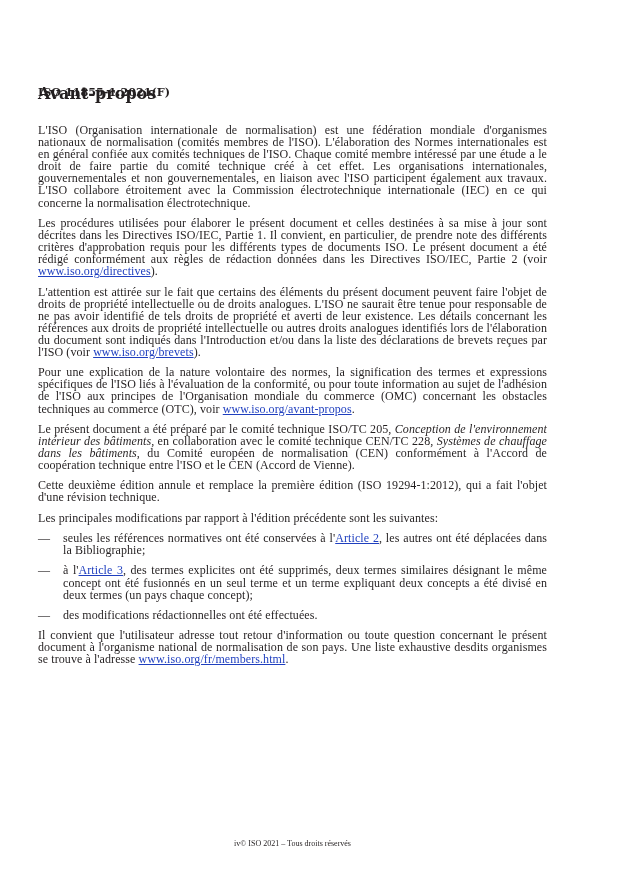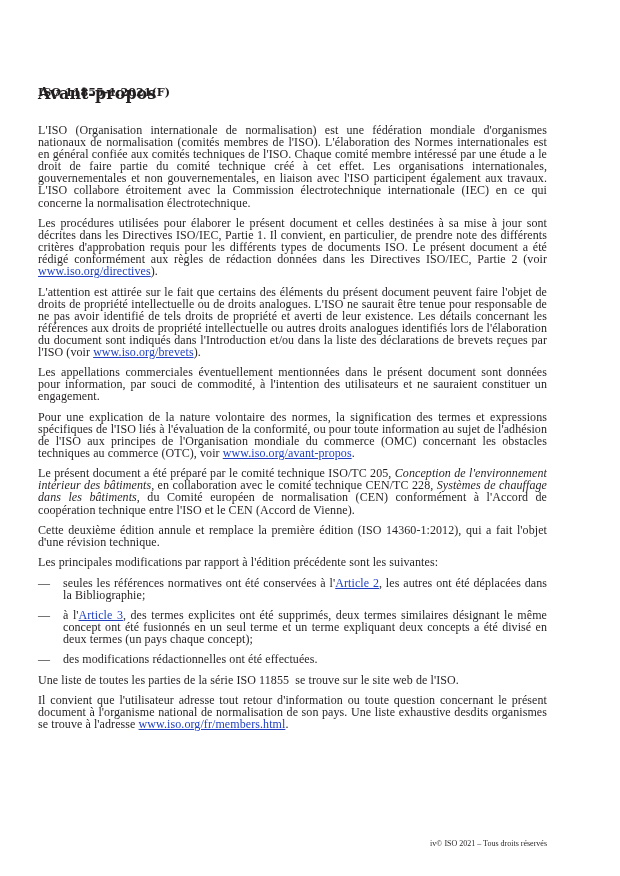--- a/index.html
+++ b/index.html
@@ -68,61 +68,59 @@
       top: 0;
     }
     .footer {
       position: absolute;
       left: 38px;
       top: 839px;
       width: 509px;
       font-size: 8px;
       font-family: "Liberation Serif", "DejaVu Serif", serif;
       display: flex;
-      justify-content: flex-end;
+      justify-content: center;
     }
     em { font-style: italic; }
   </style>
 </head>
 <body>
 
 <div class="doc-header">ISO 11855-1:2021(F)</div>
 
 <h1 class="page-title">Avant-propos</h1>
 
 <div class="content">
   <p>L'ISO (Organisation internationale de normalisation) est une fédération mondiale d'organismes nationaux de normalisation (comités membres de l'ISO). L'élaboration des Normes internationales est en général confiée aux comités techniques de l'ISO. Chaque comité membre intéressé par une étude a le droit de faire partie du comité technique créé à cet effet. Les organisations internationales, gouvernementales et non gouvernementales, en liaison avec l'ISO participent également aux travaux. L'ISO collabore étroitement avec la Commission électrotechnique internationale (IEC) en ce qui concerne la normalisation électrotechnique.</p>
 
   <p><span>Les procédures utilisées pour élaborer le présent document et celles destinées à sa mise à jour sont décrites dans les Directives ISO/IEC, Partie 1. Il convient, en particulier, de prendre note des différents critères d'approbation requis pour les différents types de documents ISO. Le présent document a été rédigé conformément aux règles de rédaction données dans les Directives ISO/IEC, Partie 2 (voir </span><a href="#">www.iso.org/directives</a><span>).</span></p>
 
   <p><span>L'attention est attirée sur le fait que certains des éléments du présent document peuvent faire l'objet de droits de propriété intellectuelle ou de droits analogues. L'ISO ne saurait être tenue pour responsable de ne pas avoir identifié de tels droits de propriété et averti de leur existence. Les détails concernant les références aux droits de propriété intellectuelle ou autres droits analogues identifiés lors de l'élaboration du document sont indiqués dans l'Introduction et/ou dans la liste des déclarations de brevets reçues par l'ISO (voir </span><a href="#">www.iso.org/brevets</a><span>).</span></p>
 
-  <p>Les appellations commerciales éventuellement mentionnées dans le présent document sont données pour information, par souci de commodité, à l'intention des utilisateurs et ne sauraient constituer un engagement.</p>
 
   <p><span>Pour une explication de la nature volontaire des normes, la signification des termes et expressions spécifiques de l'ISO liés à l'évaluation de la conformité, ou pour toute information au sujet de l'adhésion de l'ISO aux principes de l'Organisation mondiale du commerce (OMC) concernant les obstacles techniques au commerce (OTC), voir </span><a href="#">www.iso.org/avant-propos</a><span>.</span></p>
 
   <p><span>Le présent document a été préparé par le comité technique ISO/TC 205, </span><em>Conception de l'environnement intérieur des bâtiments</em><span>, en collaboration avec le comité technique CEN/TC 228, </span><em>Systèmes de chauffage dans les bâtiments</em><span>, du Comité européen de normalisation (CEN) conformément à l'Accord de coopération technique entre l'ISO et le CEN (Accord de Vienne).</span></p>
 
-  <p>Cette deuxième édition annule et remplace la première édition (ISO 14360-1:2012), qui a fait l'objet d'une révision technique.</p>
+  <p>Cette deuxième édition annule et remplace la première édition (ISO 19294-1:2012), qui a fait l'objet d'une révision technique.</p>
 
   <p>Les principales modifications par rapport à l'édition précédente sont les suivantes:</p>
 
   <ul class="list">
     <li>
       <span class="dash">—</span><span>seules les références normatives ont été conservées à l'</span><a href="#">Article 2</a><span>, les autres ont été déplacées dans la Bibliographie;</span>
     </li>
     <li>
       <span class="dash">—</span><span>à l'</span><a href="#">Article 3</a><span>, des termes explicites ont été supprimés, deux termes similaires désignant le même concept ont été fusionnés en un seul terme et un terme expliquant deux concepts a été divisé en deux termes (un pays chaque concept);</span>
     </li>
     <li>
       <span class="dash">—</span><span>des modifications rédactionnelles ont été effectuées.</span>
     </li>
   </ul>
 
-  <p style="white-space: pre-wrap;">Une liste de toutes les parties de la série ISO 11855  se trouve sur le site web de l'ISO.</p>
 
   <p><span>Il convient que l'utilisateur adresse tout retour d'information ou toute question concernant le présent document à l'organisme national de normalisation de son pays. Une liste exhaustive desdits organismes se trouve à l'adresse </span><a href="#">www.iso.org/fr/members.html</a><span>.</span></p>
 </div>
 
 <div class="footer">
   <span>iv</span>
   <span>© ISO 2021 – Tous droits réservés</span>
 </div>
 
 </body></html>

